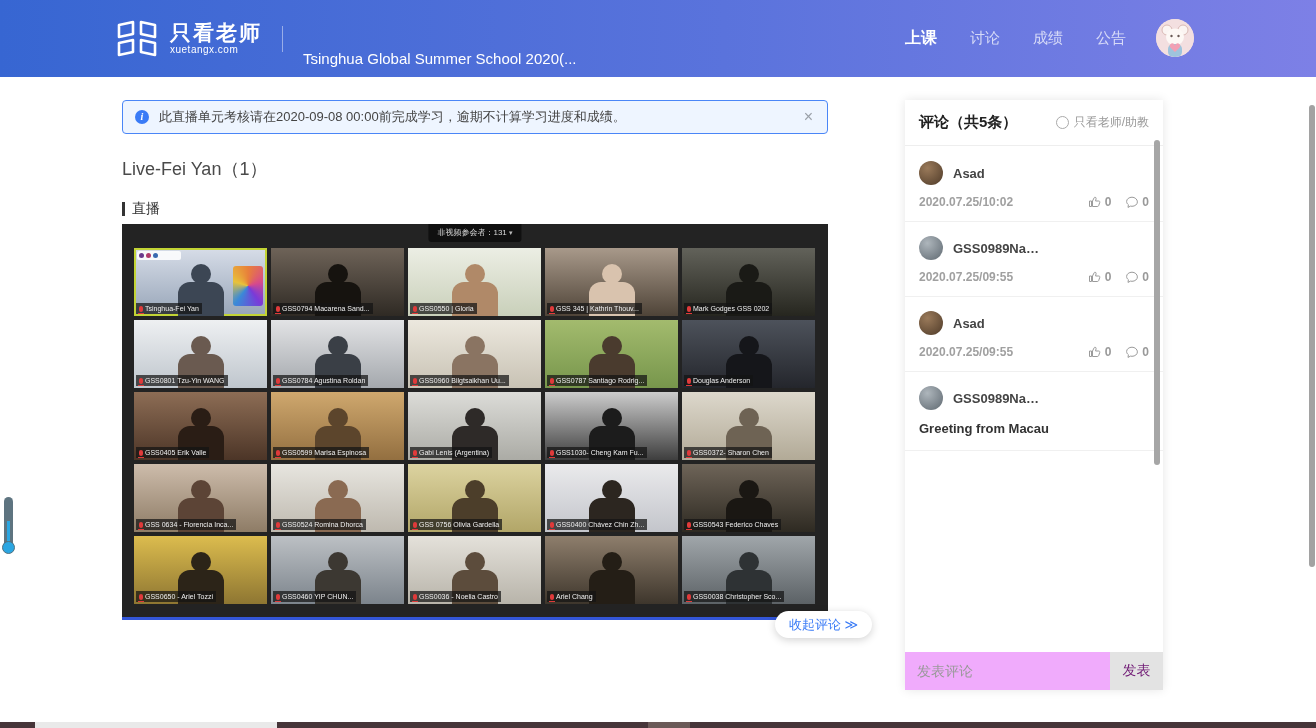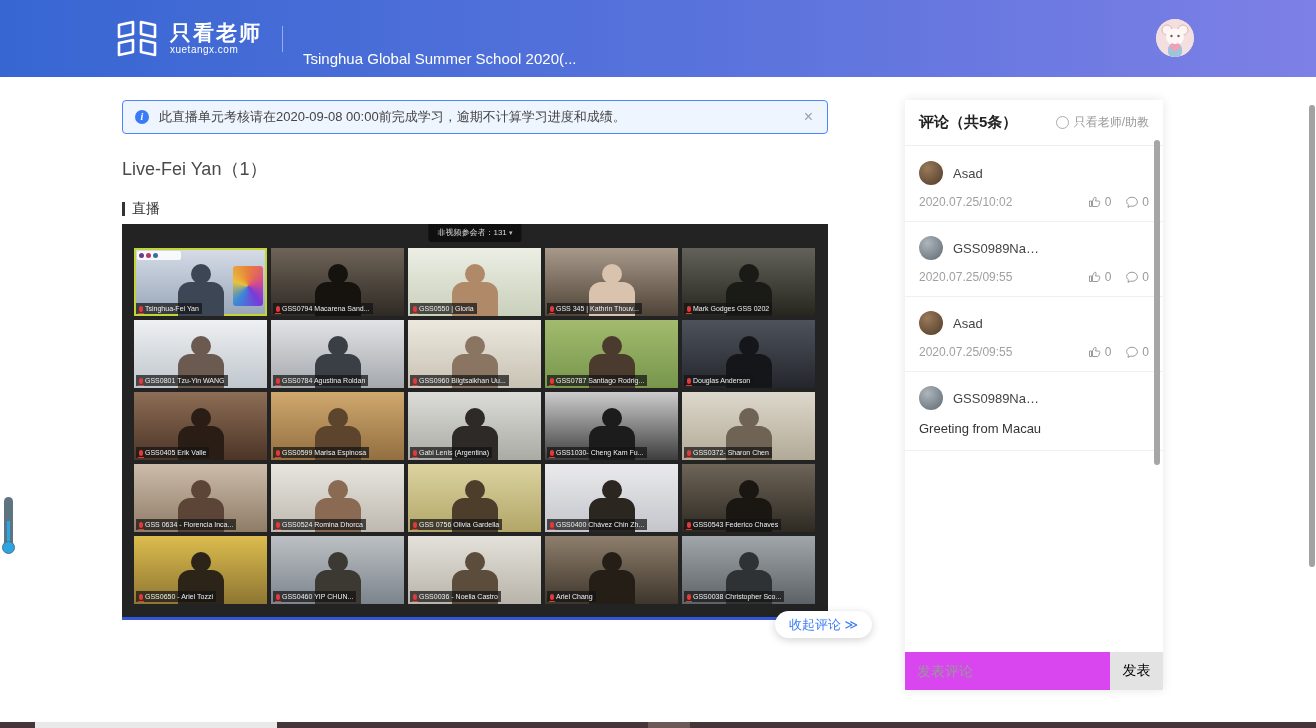--- a/index.html
+++ b/index.html
@@ -80,38 +80,38 @@
   
   .sidebar { position:absolute; left:905px; top:100px; width:258px; height:590px;
              background:#fff; box-shadow:0 0 10px rgba(0,0,0,.10); }
   .sb-header { height:46px; display:flex; align-items:center; justify-content:space-between;
                padding:0 14px; border-bottom:1px solid #eee; }
   .sb-title { font-size:15px; font-weight:bold; color:#222; }
   .sb-filter { display:flex; align-items:center; gap:5px; color:#999; font-size:12px;
                cursor:pointer; }
   .radio { width:13px; height:13px; border:1px solid #aaa; border-radius:50%; background:#fff; }
   .c-list { position:absolute; left:0; top:47px; right:0; bottom:38px; overflow:hidden; }
-  .comment { padding:14px 14px 12px; border-bottom:1px solid #f0f0f0; }
+  .comment { padding:14px 14px 12px; border-bottom:1px solid #f0f0f0;font-weight:bold; }
   .c-head { display:flex; align-items:center; gap:10px; margin-bottom:10px; }
   .c-avatar { width:24px; height:24px; border-radius:50%; flex:0 0 24px; }
   .c-name { font-size:13px; color:#444; }
   .c-text { font-size:13px; color:#333; line-height:18px; }
   .c-meta { display:flex; justify-content:space-between; align-items:flex-start; margin-top:10px; }
   .c-time { font-size:12px; color:#a0a0a0; }
   .c-actions { display:flex; gap:14px; }
   .c-act { display:flex; align-items:center; gap:3px; color:#999; font-size:12px; cursor:pointer; }
   .c-act svg { display:block; }
   .sb-scrollbar { position:absolute; right:3px; top:40px; width:6px; height:325px;
                   background:#a6a6a6; border-radius:3px; }
   .sb-input { position:absolute; left:0; bottom:0; width:258px; height:38px; display:flex; }
-  .sb-input input { flex:1; border:none; outline:none; background:#d946ef; font-size:14px;
+  .sb-input input { flex:1; border:none; outline:none; background:#f0abfc; font-size:14px;
                     padding:0 12px; color:#333;
                     font-family:"Liberation Sans","DejaVu Sans",sans-serif; }
   .sb-input input::placeholder { color:#999; }
-  .sb-submit { width:62px; background:#e3e3e3; color:#000000; font-size:14px; border:none;
+  .sb-submit { width:62px; background:#e3e3e3; color:#701a75; font-size:14px; border:none;
                cursor:pointer; }
 
   
   .page-scrollbar { position:absolute; right:1px; top:105px; width:6px; height:462px;
                     background:#a2a2a2; border-radius:3px; }
   .thermometer { position:absolute; left:2px; top:497px; width:14px; height:64px; }
   .thermo-stem { position:absolute; left:2px; top:0; width:9px; height:50px;
                  background:#5e7480; border-radius:5px; }
   .thermo-fill { position:absolute; left:5px; top:24px; width:3px; height:26px;
                  background:#2ba6e2; }
@@ -137,20 +137,26 @@
         <path d="M25 21 L39 24 V36 L25 33 Z"></path>
       </g>
     </svg>
     <div class="logo-text">
       <div class="logo-title">只看老师</div>
       <div class="logo-sub">xuetangx.com</div>
     </div>
   </div>
   <div class="nav-divider"></div>
   <div class="course-title">Tsinghua Global Summer School 2020(...</div>
+  <div class="nav-right" id="nav-items">
+      <span class="nav-item active">上课</span>
+      <span class="nav-item">讨论</span>
+      <span class="nav-item">成绩</span>
+      <span class="nav-item">公告</span>
+    </div>
   <div class="nav-avatar">
     <svg width="38" height="38" viewBox="0 0 38 38">
       <circle cx="19" cy="19" r="19" fill="#f3dfe0"></circle>
       <circle cx="11" cy="11" r="5" fill="#fbf4f2" stroke="#d8b8b4" stroke-width="1"></circle>
       <circle cx="27" cy="11" r="5" fill="#fbf4f2" stroke="#d8b8b4" stroke-width="1"></circle>
       <ellipse cx="19" cy="18" rx="9" ry="8.5" fill="#fdf8f5"></ellipse>
       <circle cx="15.5" cy="17" r="1.2" fill="#6a5a56"></circle>
       <circle cx="22.5" cy="17" r="1.2" fill="#6a5a56"></circle>
       <rect x="12" y="25" width="14" height="13" rx="5" fill="#9ec4dc"></rect>
       <path d="M19 33 l-4.4-4.2 a2.6 2.6 0 1 1 4.4-2 a2.6 2.6 0 1 1 4.4 2 Z" fill="#f2a0b4"></path>

